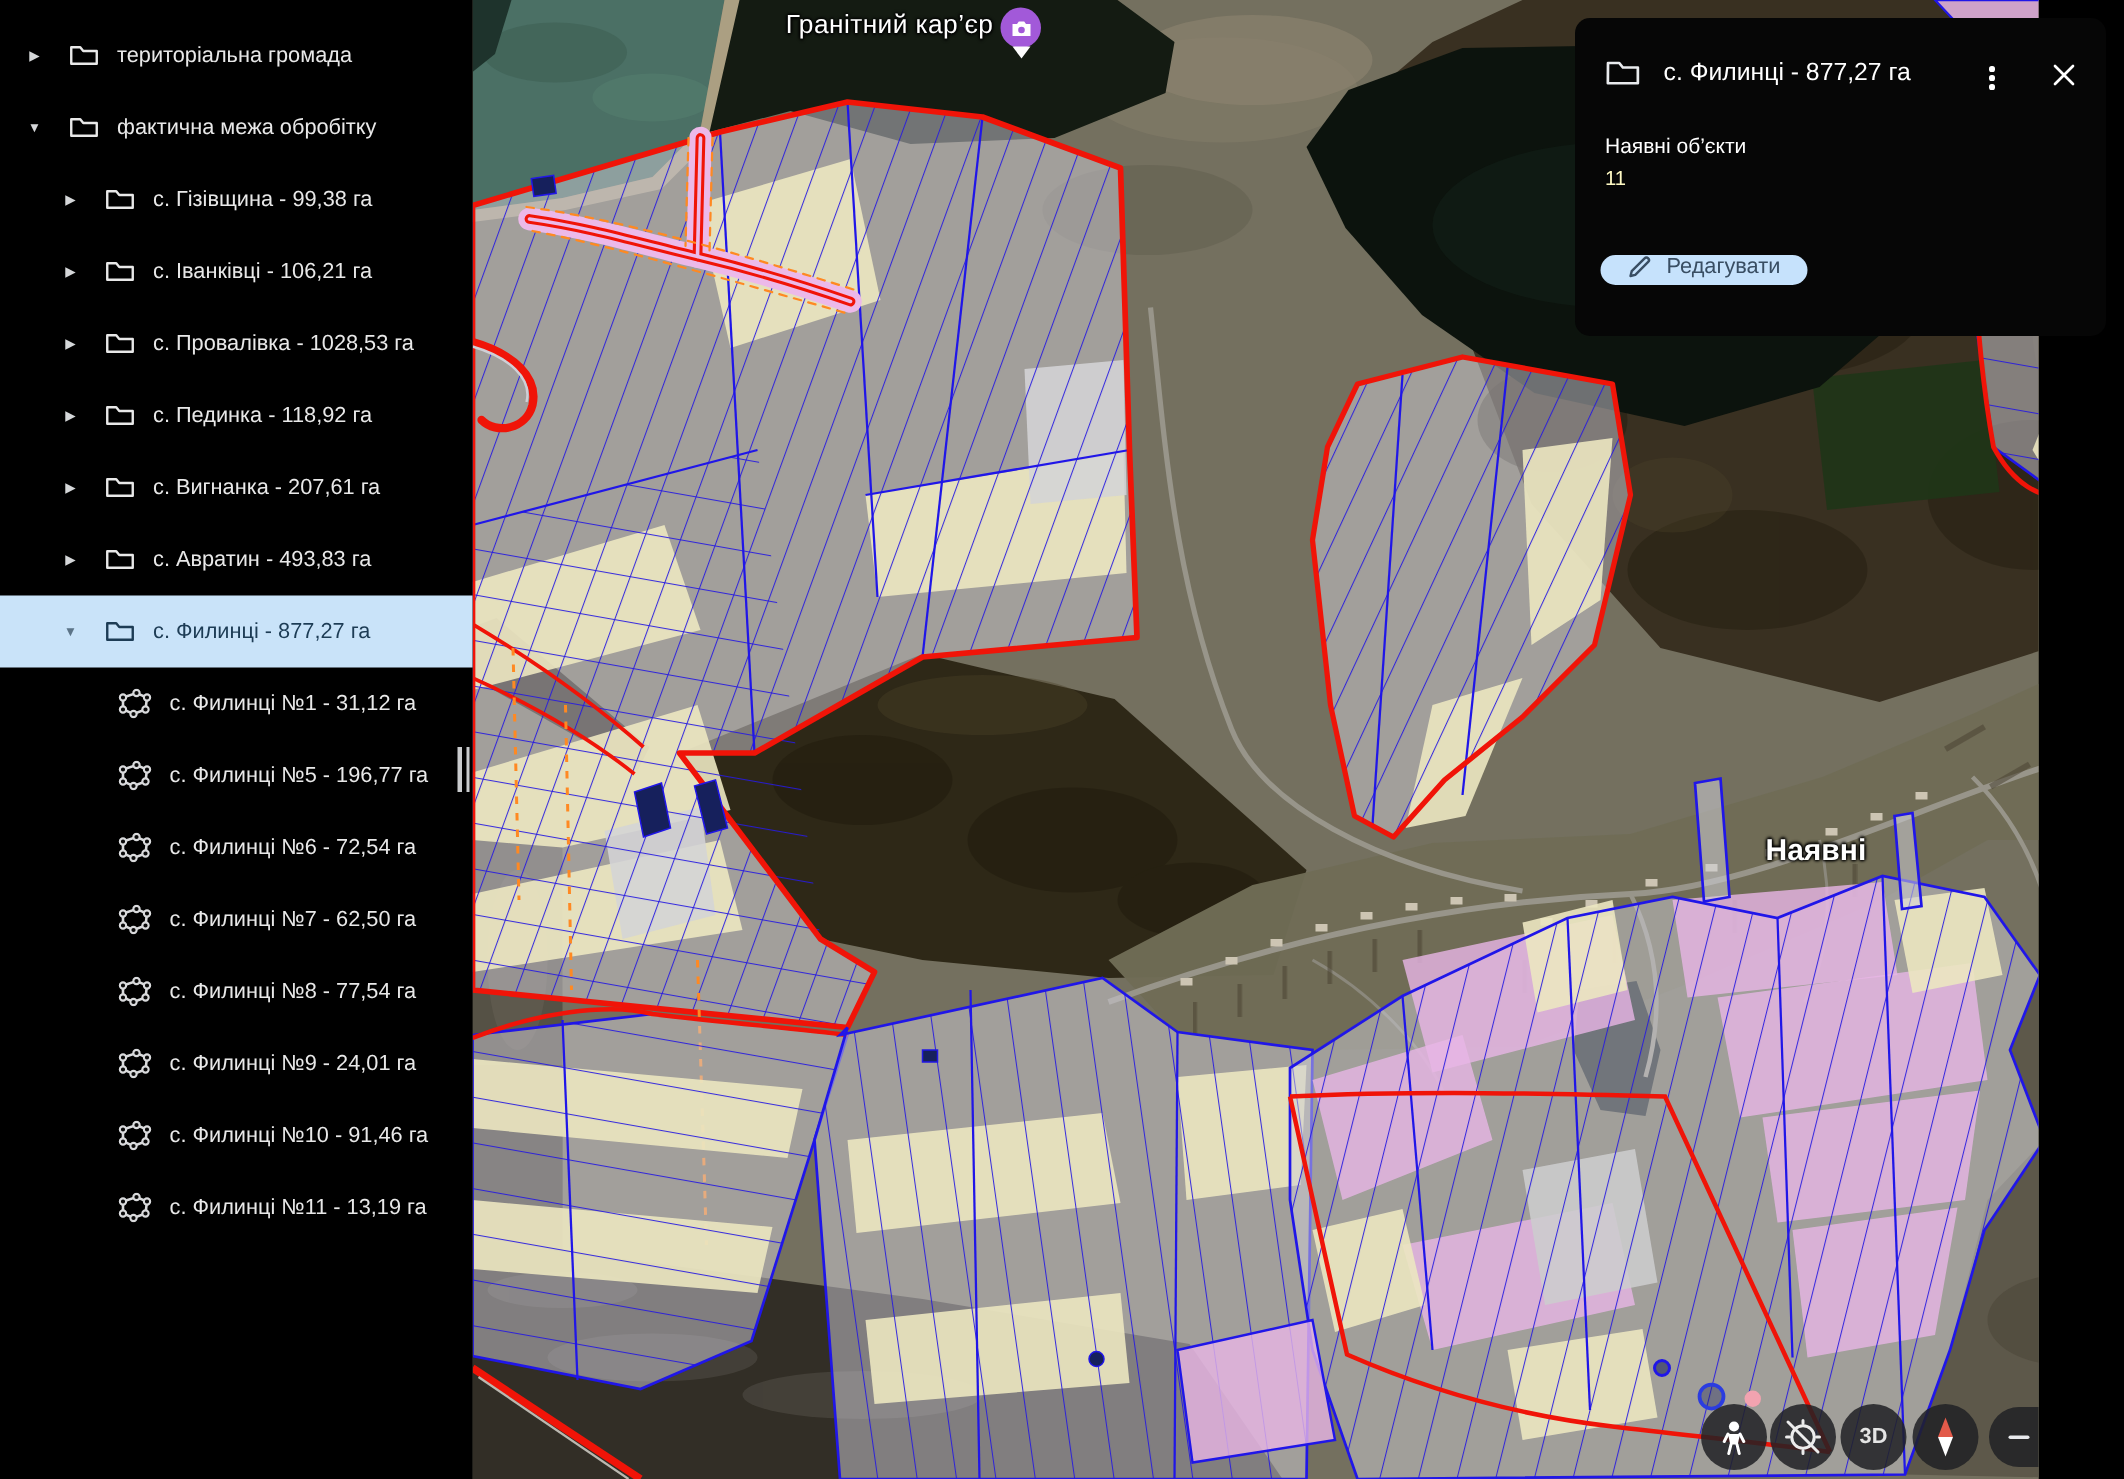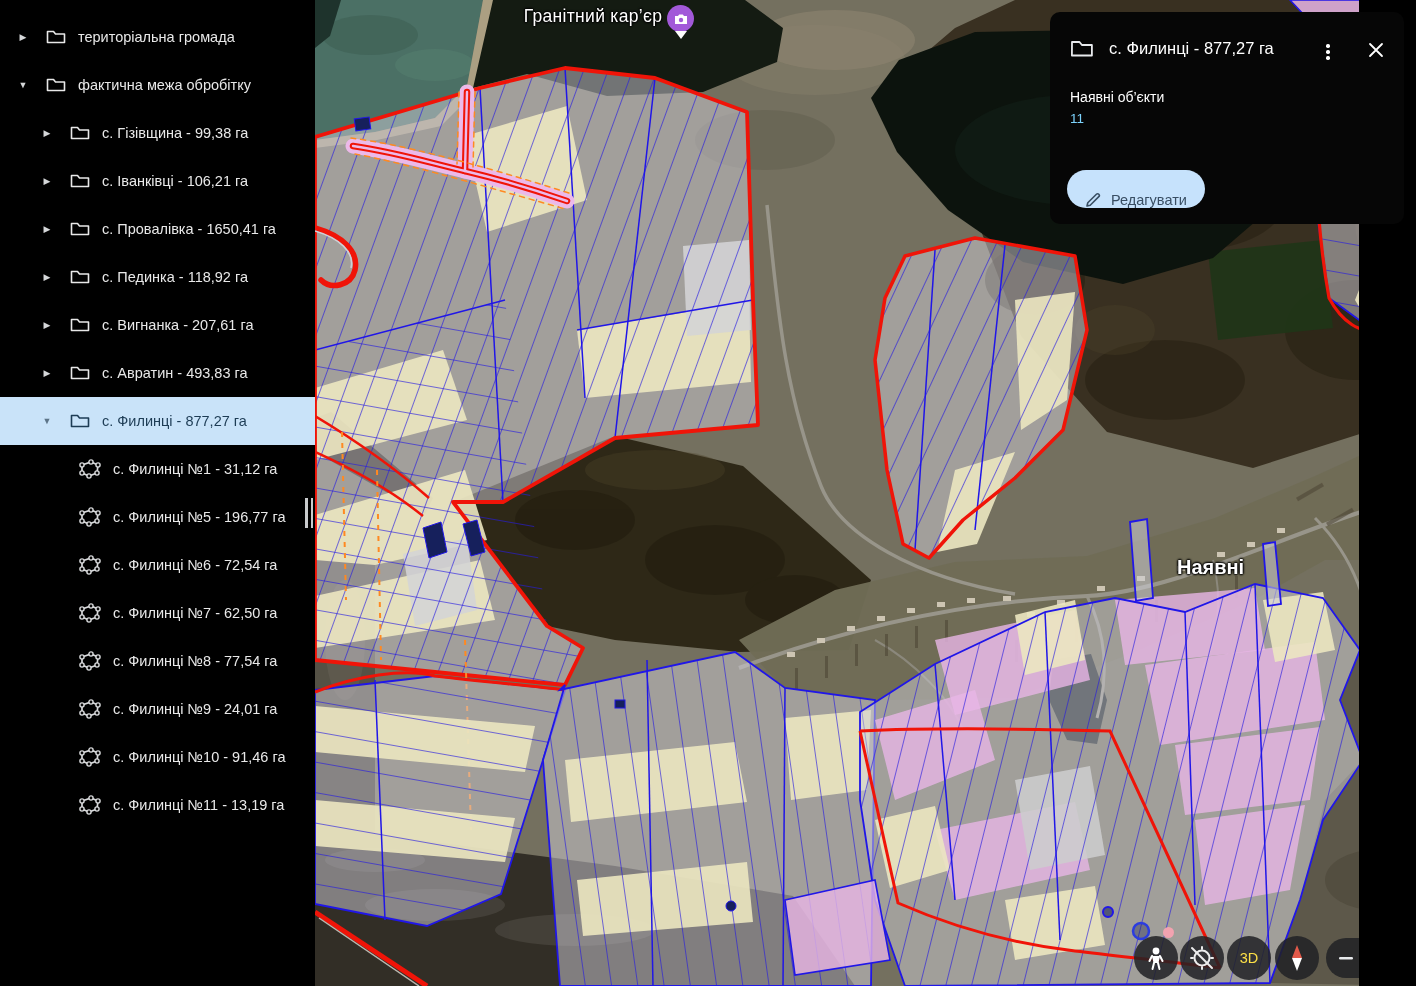--- a/index.html
+++ b/index.html
@@ -24,38 +24,38 @@
   .maplabel{position:absolute;color:#fff;white-space:nowrap;
     text-shadow:0 1px 2px rgba(0,0,0,.95),0 -1px 2px rgba(0,0,0,.95),1px 0 2px rgba(0,0,0,.95),-1px 0 2px rgba(0,0,0,.95)}
   .quarry{left:160px;top:6px;width:236px;text-align:center;font-size:17.5px;font-weight:500;letter-spacing:.3px}
   .village{left:862px;top:556px;font-size:20px;font-weight:700}
   .photomark{position:absolute;left:352px;top:5px;width:27px;height:27px;border-radius:50%;
     background:#a259d9;display:flex;align-items:center;justify-content:center;cursor:pointer}
   .markertip{position:absolute;left:360px;top:31px;width:0;height:0;border-left:6px solid transparent;
     border-right:6px solid transparent;border-top:8px solid #fdfdfd}
   .cbtn{position:absolute;width:44px;height:44px;border-radius:50%;background:rgba(32,33,36,.85);
     display:flex;align-items:center;justify-content:center;cursor:pointer}
-  .btn3d{color:#fde047;font-size:14.5px;font-weight:400}
+  .btn3d{color:#e5e5e5;font-size:14.5px;font-weight:700}
   .zoompill{position:absolute;left:1011px;top:938px;width:80px;height:40px;border-radius:20px;
     background:rgba(32,33,36,.85);display:flex;align-items:center;justify-content:space-around}
   .zbtn{width:30px;height:40px;display:flex;align-items:center;justify-content:center;cursor:pointer}
   .pinkdot{position:absolute;left:848px;top:927px;width:11px;height:11px;border-radius:50%;background:#f2a3b0}
   
   .panel{position:absolute;left:1050px;top:12px;width:354px;height:212px;background:#060606;
     border-radius:10px;z-index:40;color:#fff}
   .phead{position:absolute;left:20px;top:27px;display:flex;align-items:center;gap:15px}
   .ptitle{font-size:16.5px;font-weight:500}
   .kebab{position:absolute;right:66px;top:29px;width:20px;height:22px;display:flex;flex-direction:column;
     align-items:center;justify-content:center;gap:2.6px;cursor:pointer}
   .kebab i{width:3.4px;height:3.4px;border-radius:50%;background:#fff;display:block}
   .pclose{position:absolute;right:20px;top:30px;cursor:pointer}
   .plabel{position:absolute;left:20px;top:77px;font-size:14px}
-  .pcount{position:absolute;left:20px;top:99px;font-size:13.5px;color:#7dd3fc}
-  .editbtn{position:absolute;left:17px;top:158px;height:38px;border-radius:19px;background:#c6e2fc;
-    display:inline-flex;align-items:flex-end;gap:10px;padding:0 18px;color:#394e63;font-size:14.5px;
+  .pcount{position:absolute;left:20px;top:99px;font-size:13.5px;color:#fef9c3}
+  .editbtn{position:absolute;left:17px;top:158px;height:20px;border-radius:19px;background:#c6e2fc;
+    display:inline-flex;align-items:flex-start;gap:10px;padding:0 18px;color:#394e63;font-size:14.5px;
     font-weight:500;cursor:pointer}
 </style>
 </head>
 <body>
 
 <div class="mapwrap">
 <svg class="mapsvg" width="1101" height="986" viewBox="0 0 1101 986">
   <defs>
     <pattern id="st20" width="23" height="23" patternUnits="userSpaceOnUse" patternTransform="rotate(20)">
       <line x1="0" y1="0" x2="0" y2="23" stroke="#2519e0" stroke-width="1.4" opacity="0.9"></line>
@@ -399,21 +399,21 @@
         <path d="M1.5 2.5 h6 l2 2.5 h9 v8.5 h-17 z" fill="none" stroke="currentColor" stroke-width="1.6" stroke-linejoin="round"></path>
       </svg>
     <span class="lbl">с. Іванківці - 106,21 га</span>
   </div>
 
   <div class="trow l2">
     <span class="arr">▶</span>
     <svg class="fico" width="20" height="16" viewBox="0 0 20 16">
         <path d="M1.5 2.5 h6 l2 2.5 h9 v8.5 h-17 z" fill="none" stroke="currentColor" stroke-width="1.6" stroke-linejoin="round"></path>
       </svg>
-    <span class="lbl">с. Провалівка - 1650,41 га</span>
+    <span class="lbl">с. Провалівка - 1028,53 га</span>
   </div>
 
   <div class="trow l2">
     <span class="arr">▶</span>
     <svg class="fico" width="20" height="16" viewBox="0 0 20 16">
         <path d="M1.5 2.5 h6 l2 2.5 h9 v8.5 h-17 z" fill="none" stroke="currentColor" stroke-width="1.6" stroke-linejoin="round"></path>
       </svg>
     <span class="lbl">с. Пединка - 118,92 га</span>
   </div>
 

